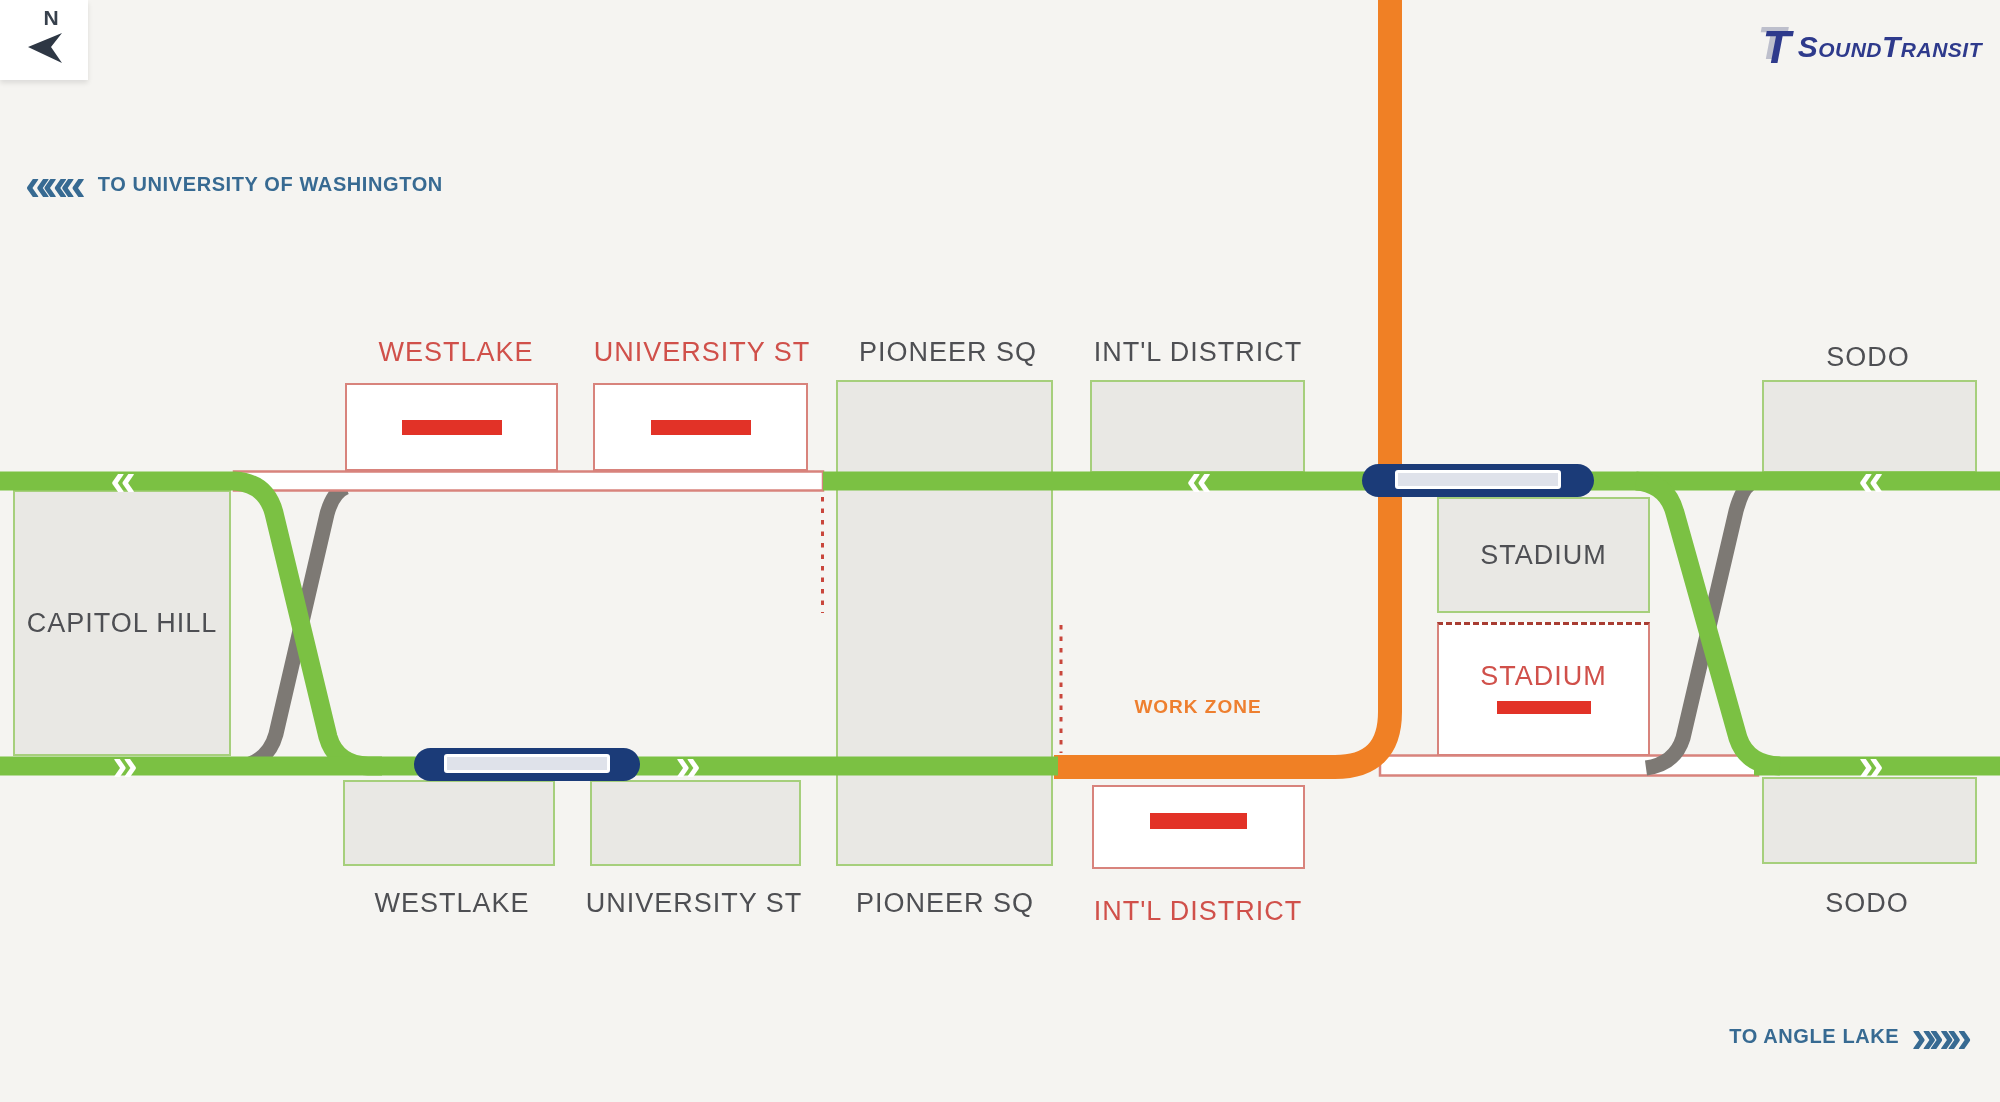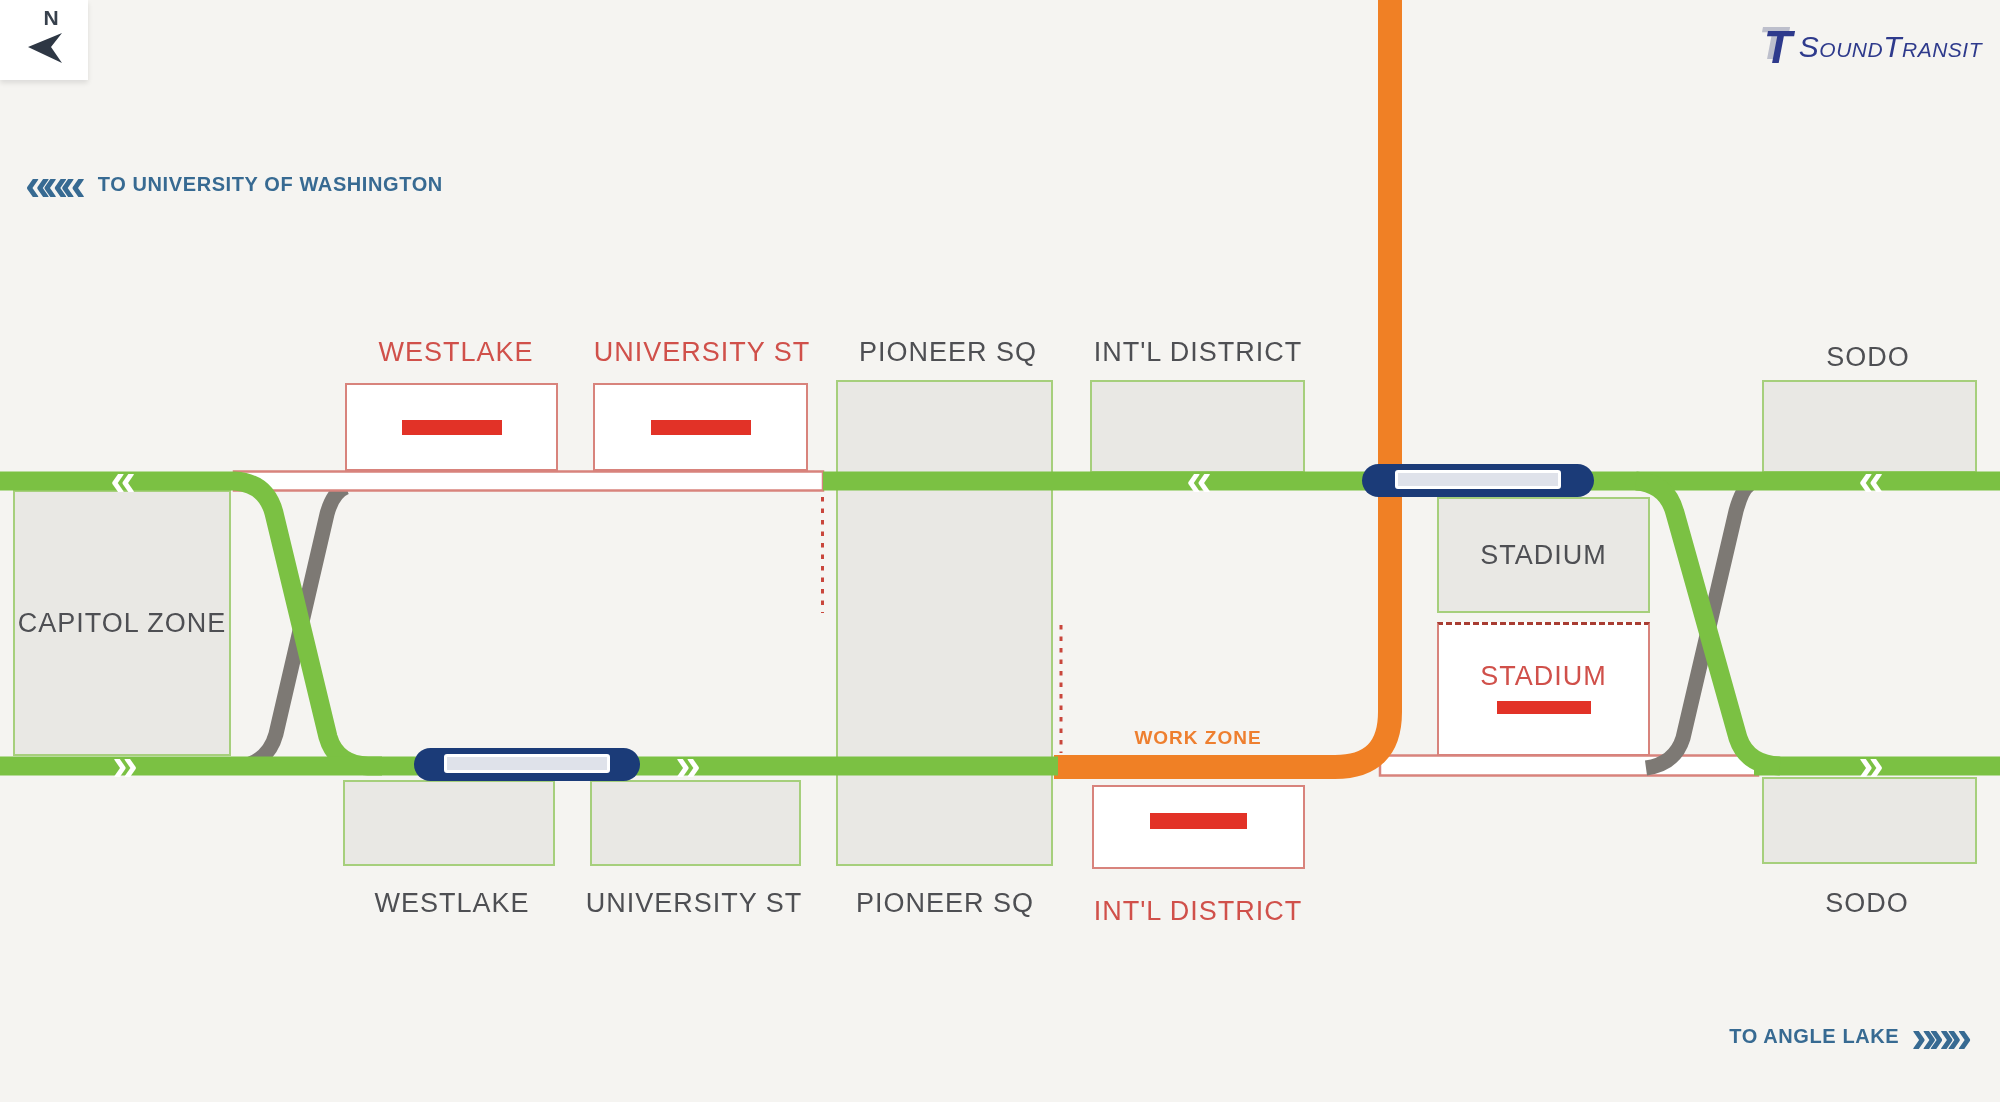--- a/index.html
+++ b/index.html
@@ -27,37 +27,37 @@
   .pill{position:absolute;background:#1b3b78;border-radius:18px;z-index:4;}
   .pill-inner{position:absolute;background:#dfe2ea;border:3px solid #ffffff;border-radius:3px;}
   
   .compass{position:absolute;left:0;top:0;width:88px;height:80px;background:#ffffff;z-index:5;
            box-shadow:0 3px 5px rgba(0,0,0,0.10);display:flex;flex-direction:column;align-items:center;}
   .compass-n{font-size:21px;font-weight:bold;color:#37404c;margin-top:6px;margin-left:14px;}
   
   .logo{position:absolute;right:18px;top:24px;display:flex;align-items:center;gap:7px;z-index:5;}
   .logo-t{font-style:italic;font-weight:900;font-size:46px;line-height:1;color:#2e3a8c;
           text-shadow:-5px -4px 0 #bdbfcc;}
-  .logo-text{font-style:italic;font-weight:normal;font-size:30px;color:#2e3a8c;
+  .logo-text{font-style:italic;font-weight:bold;font-size:30px;color:#2e3a8c;
              font-variant:small-caps;letter-spacing:0.5px;}
   
   .dir{position:absolute;display:flex;align-items:center;gap:12px;color:#376a92;z-index:5;}
   .dir .glyphs{font-size:46px;font-weight:bold;letter-spacing:-8px;line-height:0.55;padding-right:8px;}
   .dir .txt{font-size:20px;font-weight:bold;letter-spacing:0.6px;white-space:nowrap;}
   .stadium-closed{position:absolute;background:#ffffff;border:2px solid #d8837c;border-top:3px dashed #a83c32;
                   box-sizing:border-box;display:flex;flex-direction:column;align-items:center;z-index:1;}
   .stadium-closed .in-label{color:#d0504a;}
 </style>
 </head>
 <body>
 
 <div class="stage">
 
   <div class="sta-box" style="left:13px;top:490px;width:218px;height:266px;">
-    <span class="in-label">CAPITOL ZONE</span>
+    <span class="in-label">CAPITOL HILL</span>
   </div>
   <div class="sta-box" style="left:836px;top:380px;width:217px;height:486px;"></div>
   <div class="sta-box" style="left:1090px;top:380px;width:215px;height:93px;"></div>
   <div class="sta-box" style="left:1762px;top:380px;width:215px;height:93px;"></div>
   <div class="sta-box" style="left:1437px;top:497px;width:213px;height:116px;">
     <span class="in-label">STADIUM</span>
   </div>
   <div class="sta-box" style="left:343px;top:780px;width:212px;height:86px;"></div>
   <div class="sta-box" style="left:590px;top:780px;width:211px;height:86px;"></div>
   <div class="sta-box" style="left:1762px;top:777px;width:215px;height:87px;"></div>
@@ -115,21 +115,21 @@
   <span class="sta-label red" style="left:702px;top:337px;">UNIVERSITY ST</span>
   <span class="sta-label" style="left:948px;top:337px;">PIONEER SQ</span>
   <span class="sta-label" style="left:1198px;top:337px;">INT'L DISTRICT</span>
   <span class="sta-label" style="left:1868px;top:342px;">SODO</span>
   <span class="sta-label" style="left:452px;top:888px;">WESTLAKE</span>
   <span class="sta-label" style="left:694px;top:888px;">UNIVERSITY ST</span>
   <span class="sta-label" style="left:945px;top:888px;">PIONEER SQ</span>
   <span class="sta-label red" style="left:1198px;top:896px;">INT'L DISTRICT</span>
   <span class="sta-label" style="left:1867px;top:888px;">SODO</span>
 
-  <span class="work-zone" style="left:1198px;top:727px;">WORK ZONE</span>
+  <span class="work-zone" style="left:1198px;top:696px;">WORK ZONE</span>
 
   <div class="compass">
     <div class="compass-n">N</div>
     <svg width="44" height="34" viewBox="0 0 44 34" style="margin-top:1px;">
       <path d="M 40 2 L 6 16 L 40 32 L 29 16 Z" fill="#2e3744"></path>
     </svg>
   </div>
 
   <div class="logo">
     <span class="logo-t">T</span>

